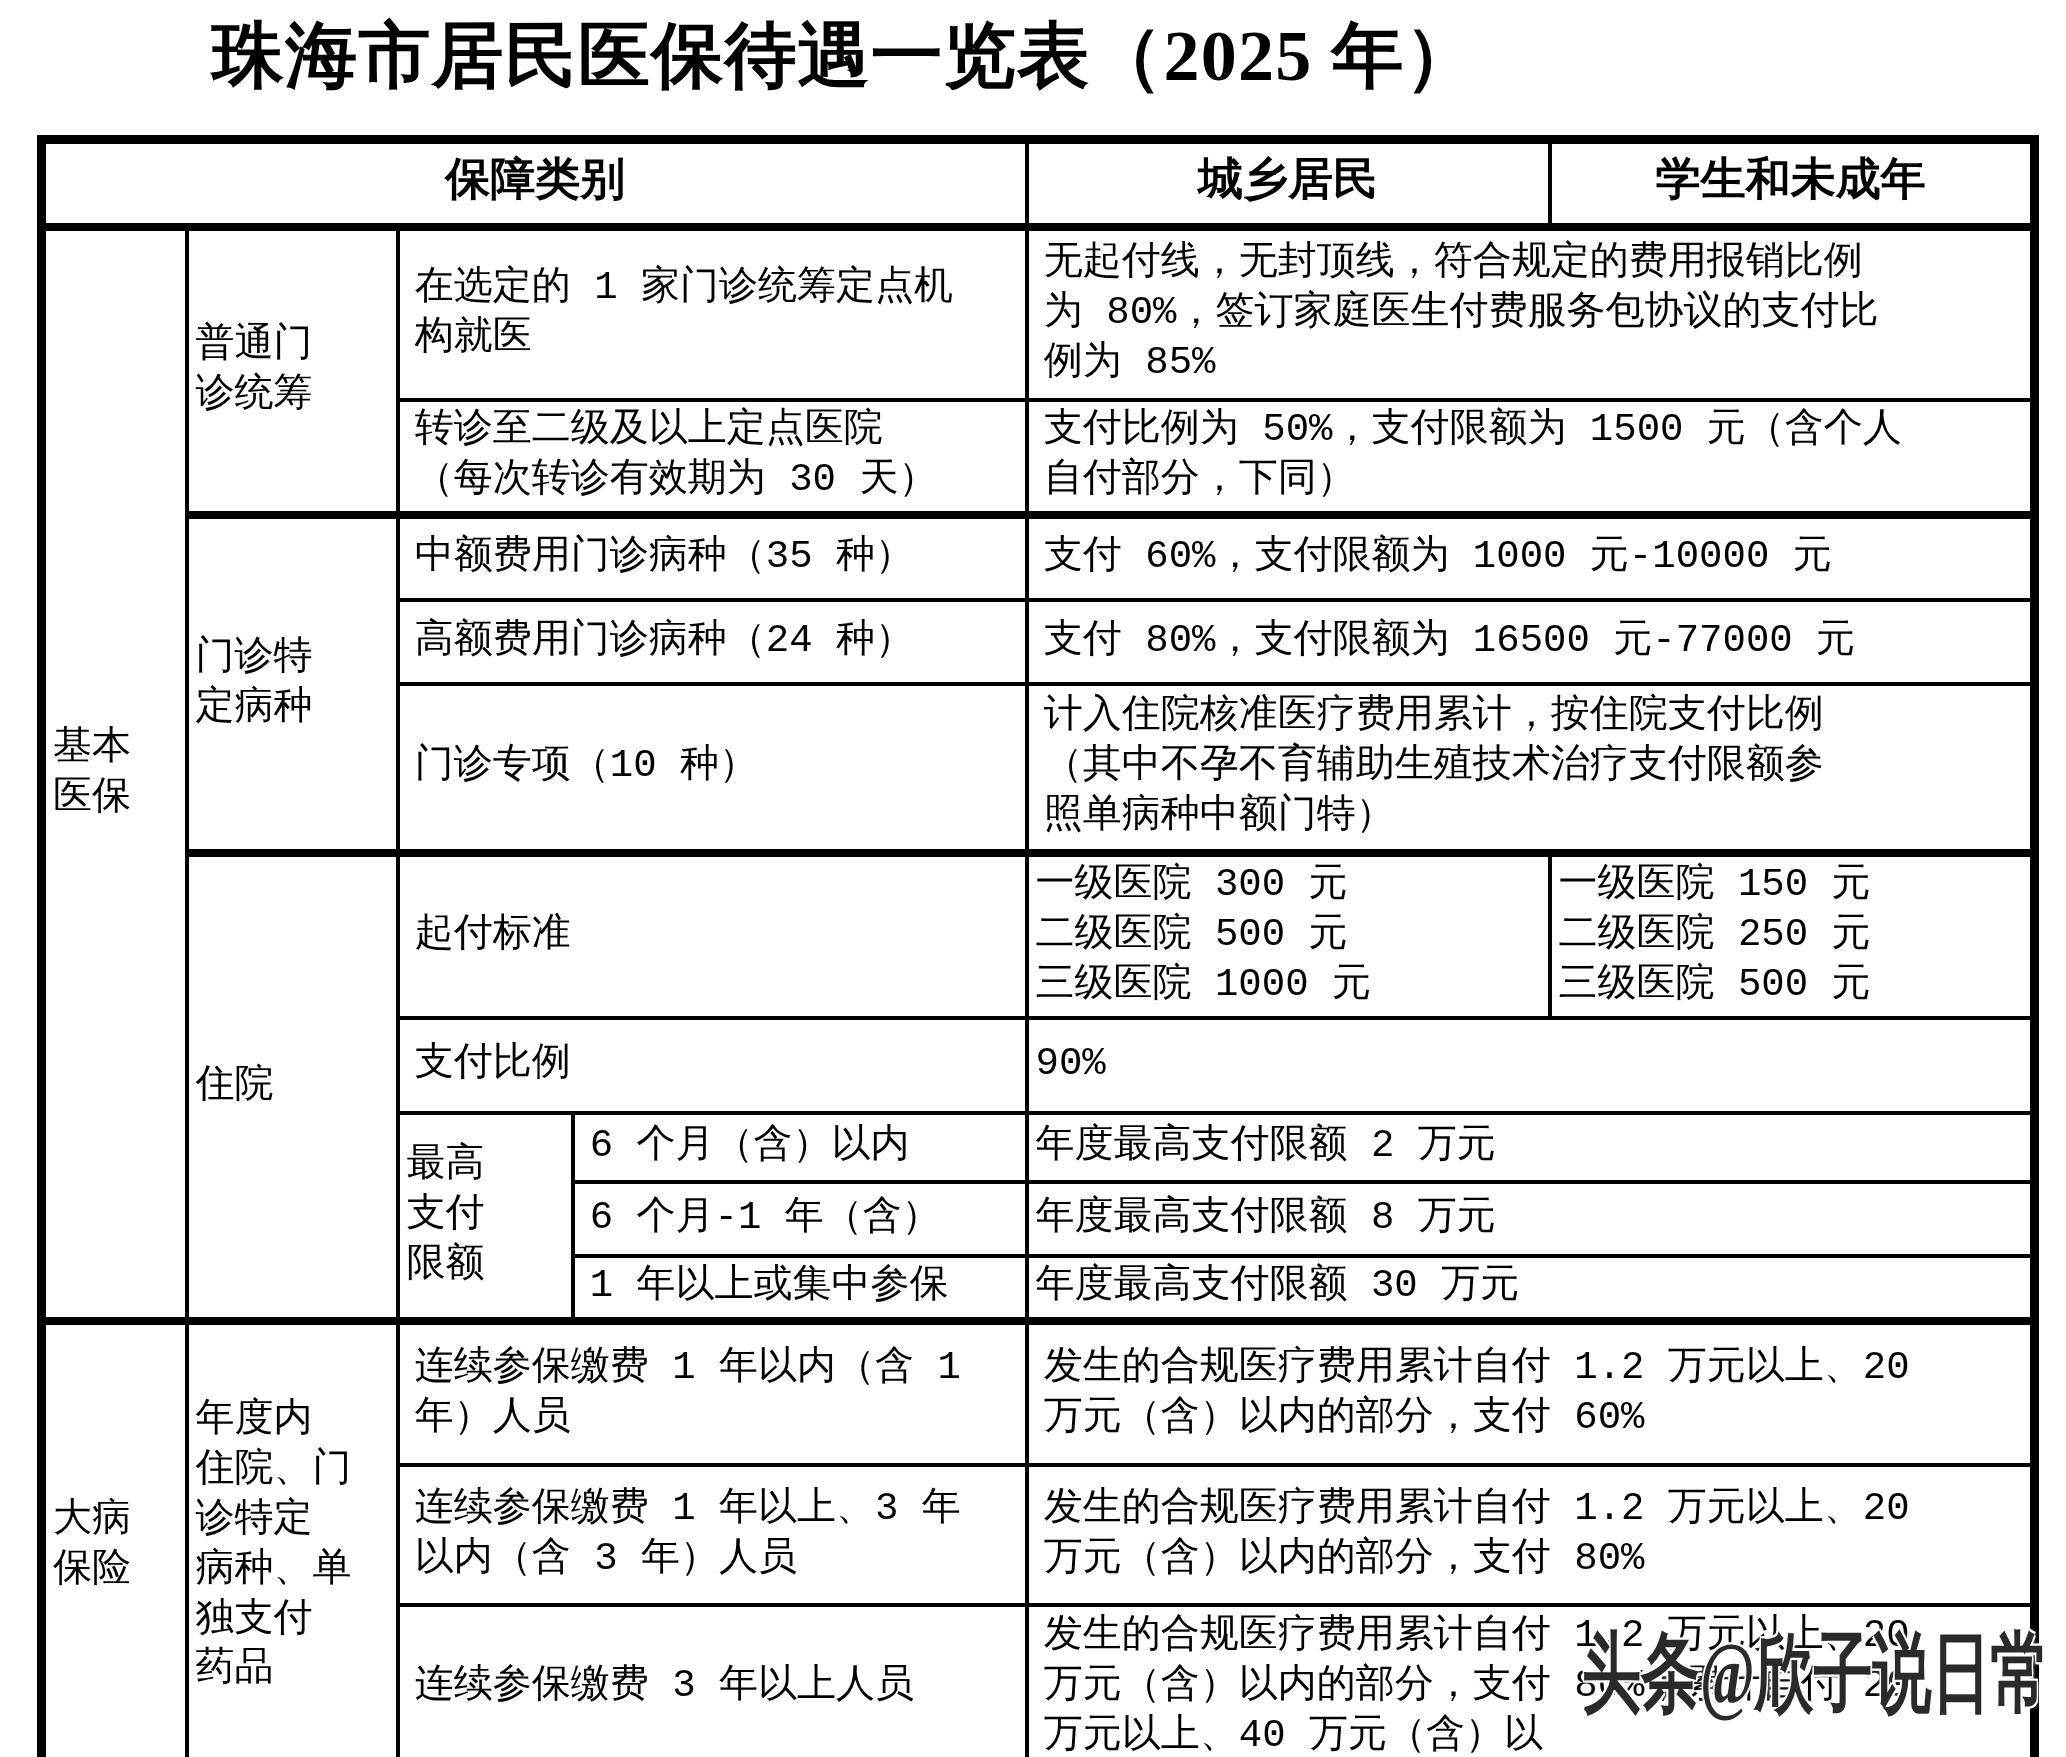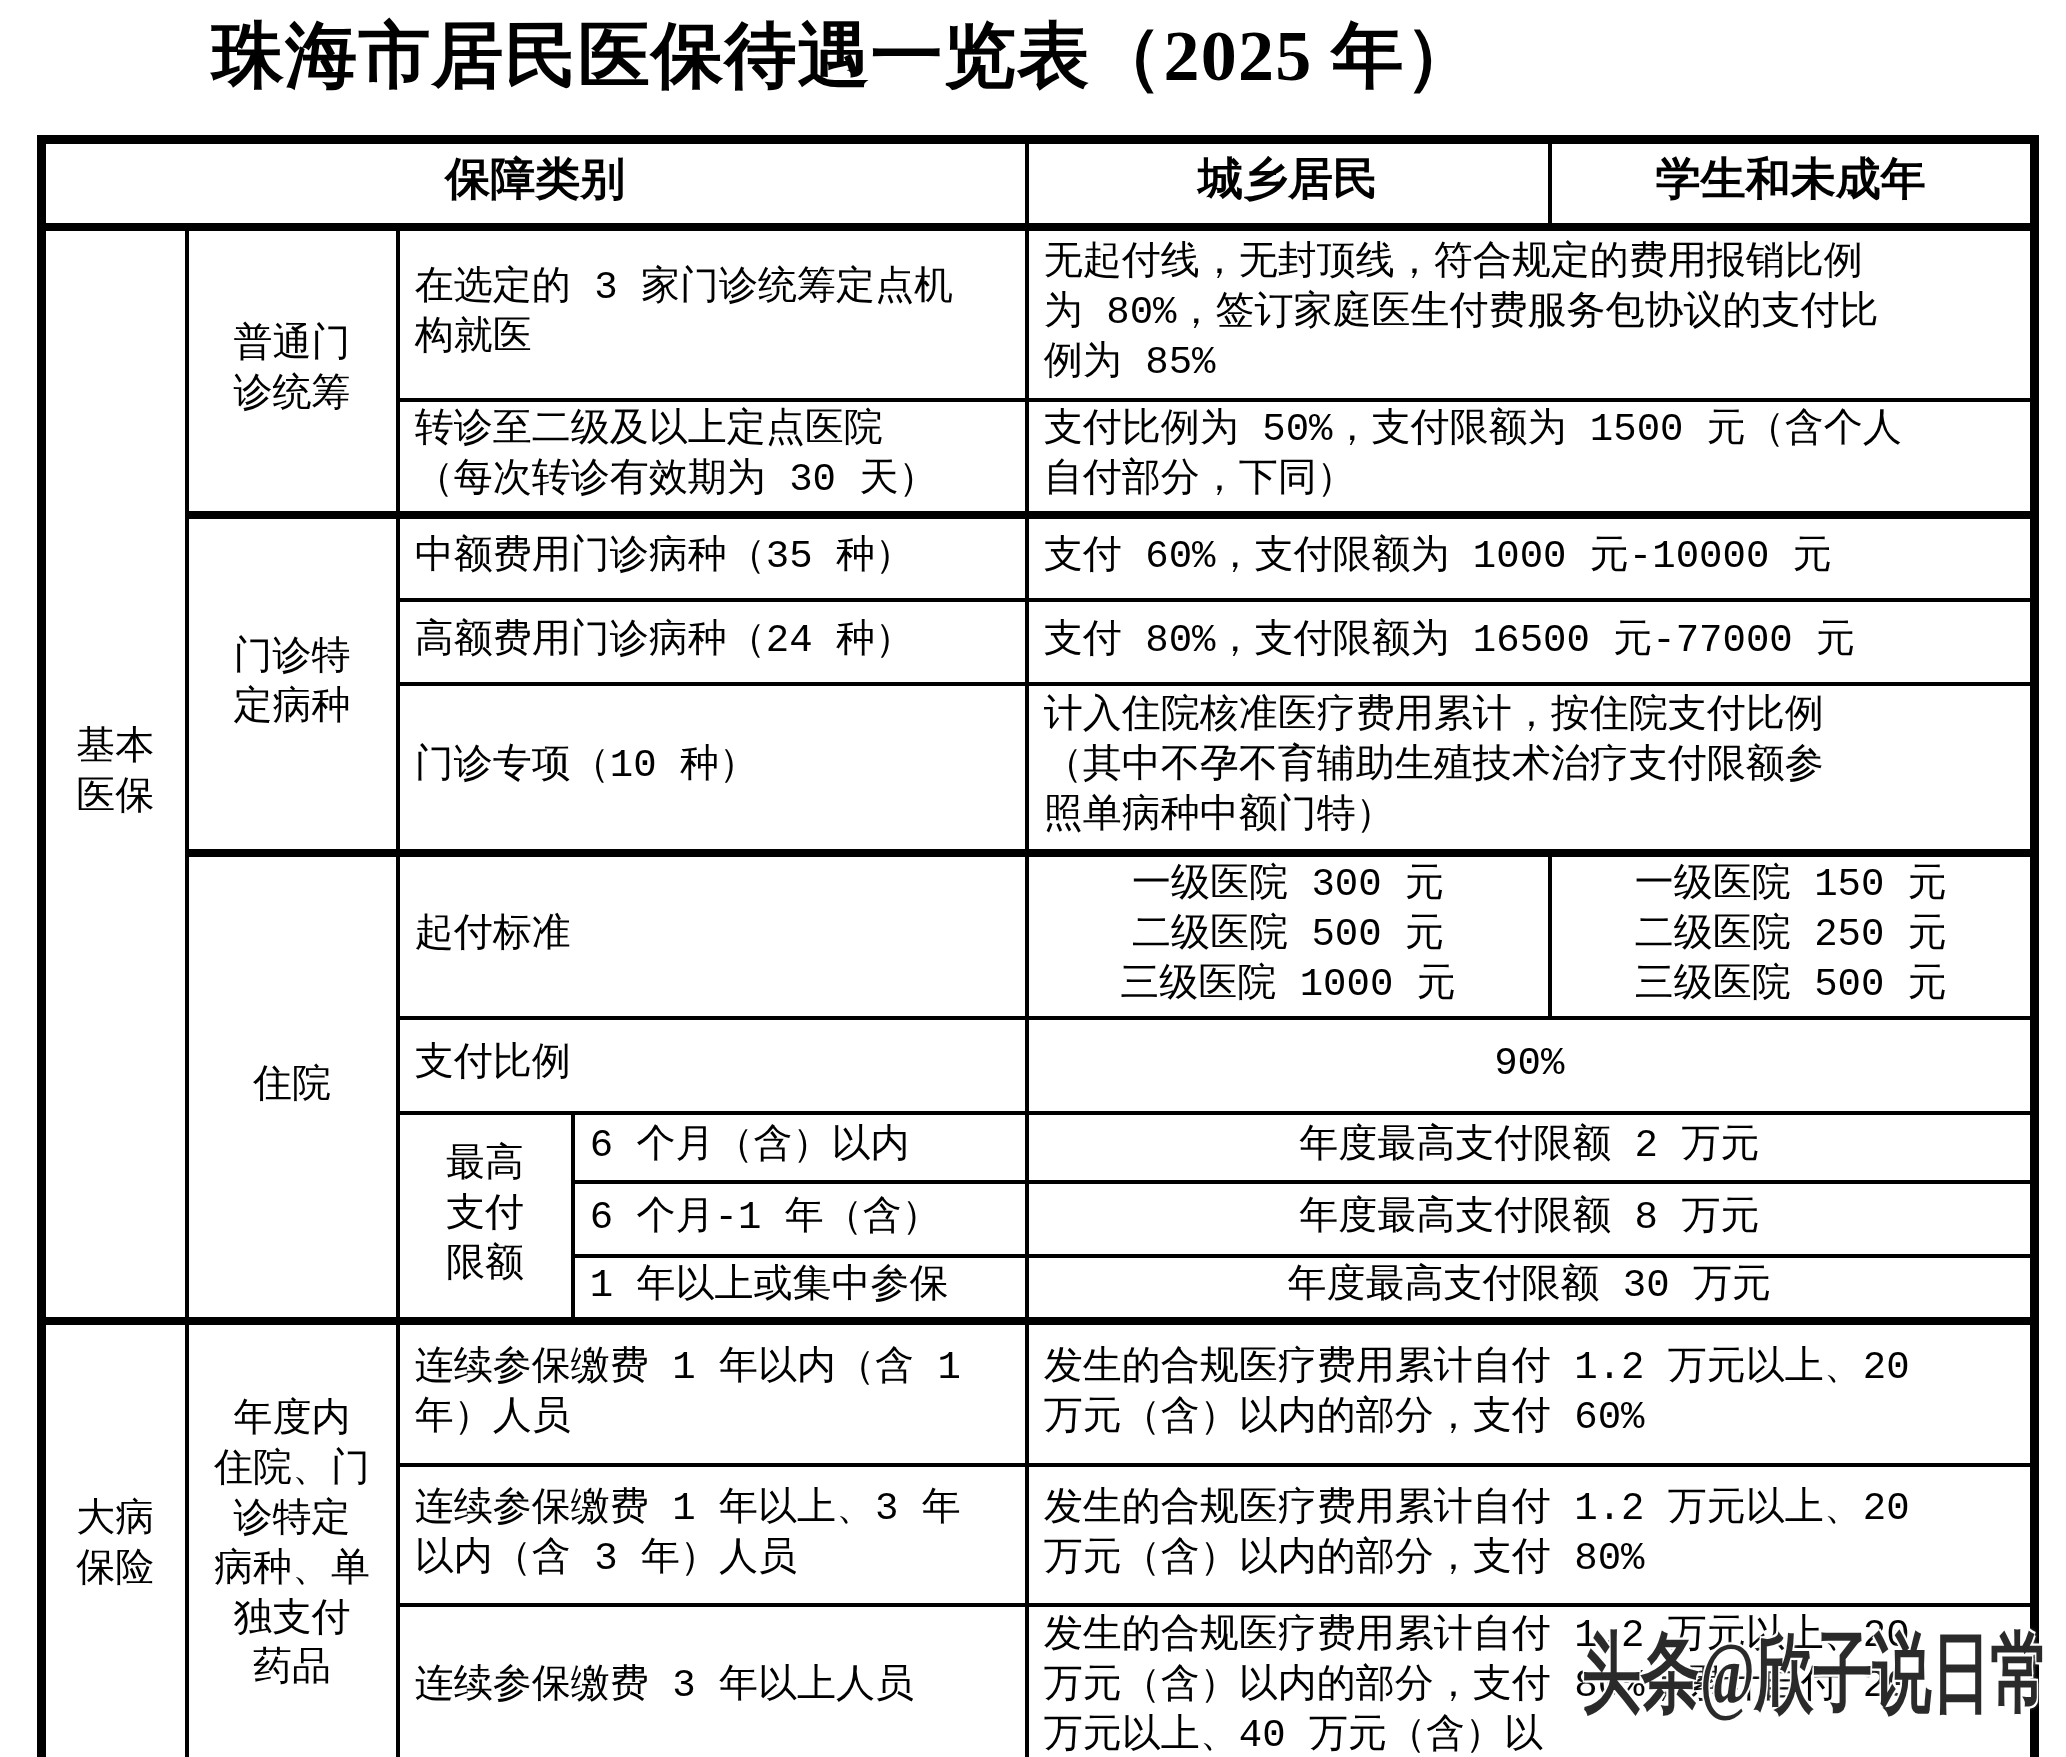--- a/index.html
+++ b/index.html
@@ -38,21 +38,21 @@
     font-family:Liberation Mono, monospace;
   }
   th{
     font-size:45px;
     font-weight:bold;
     text-align:center;
     border-bottom-width:8.2px;
     padding:3.5px 5.9px;
   }
   td.l{text-align:left;padding:4.7px 15.3px;}
-  td.c{text-align:center;padding:4.7px 7px;}
+  td.c{padding:4.7px 7px;}
   tr.sect > td{border-top-width:8.2px;}
   .wm{
     position:absolute;
     left:1582px;top:1614px;
     font-size:88px;
     font-weight:bold;
     white-space:nowrap;
     transform:scaleX(0.67);
     transform-origin:left center;
     color:rgba(12,12,12,0.88);
@@ -82,21 +82,21 @@
         <th>城乡居民</th>
         <th>学生和未成年</th>
       </tr>
     </thead>
     <tbody>
       <tr style="height:173px">
         <td class="c" rowspan="10">基本
 医保</td>
         <td class="c" rowspan="2">普通门
 诊统筹</td>
-        <td class="l" colspan="2">在选定的 3 家门诊统筹定点机
+        <td class="l" colspan="2">在选定的 1 家门诊统筹定点机
 构就医</td>
         <td class="l" colspan="2">无起付线，无封顶线，符合规定的费用报销比例
 为 80%，签订家庭医生付费服务包协议的支付比
 例为 85%</td>
       </tr>
       <tr style="height:109px">
         <td class="l" colspan="2">转诊至二级及以上定点医院
 （每次转诊有效期为 30 天）</td>
         <td class="l" colspan="2">支付比例为 50%，支付限额为 1500 元（含个人
 自付部分，下同）</td>

